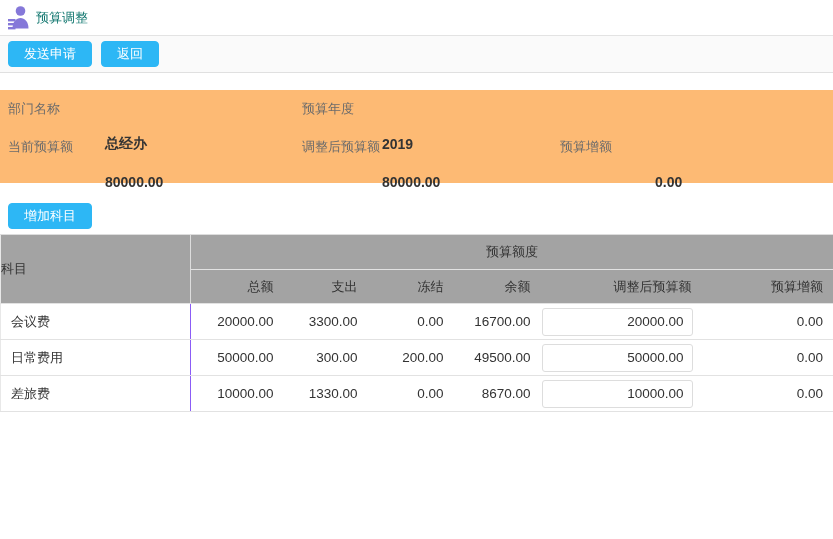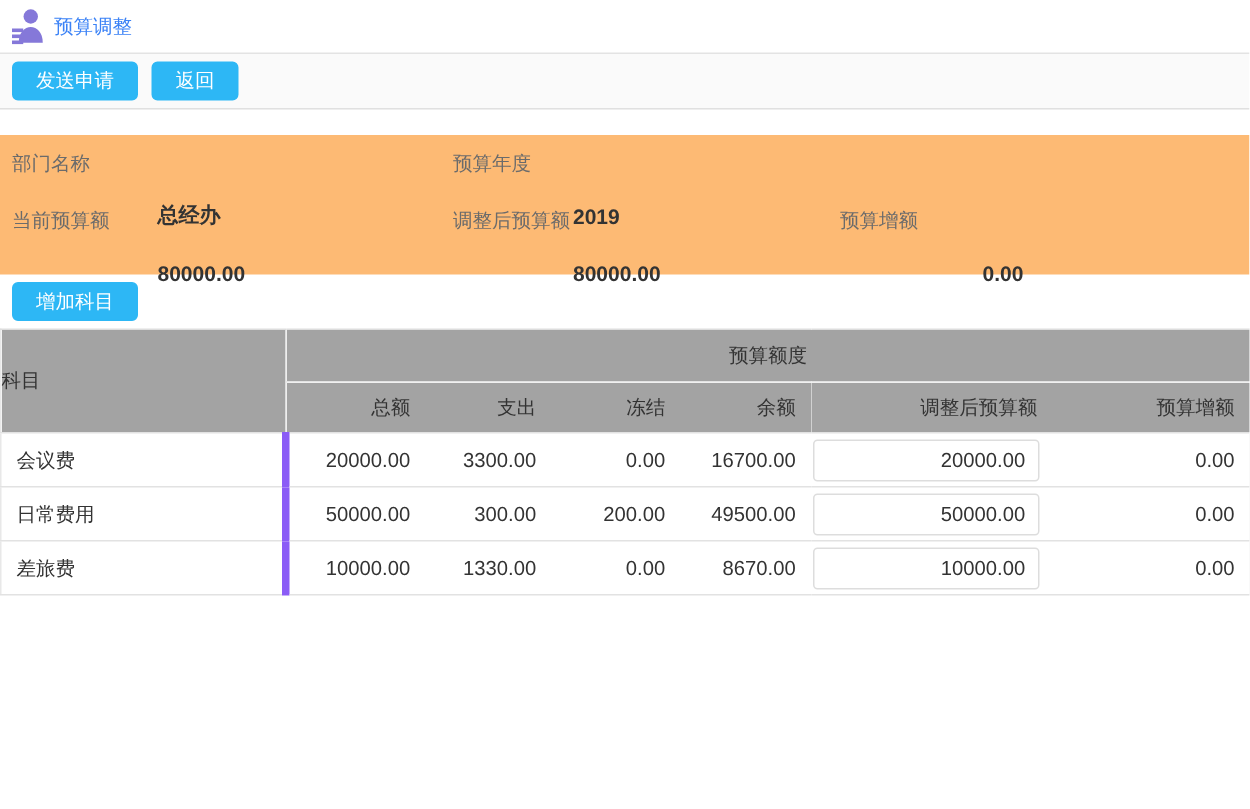--- a/index.html
+++ b/index.html
@@ -2,48 +2,48 @@
 <html><head>
 <meta charset="utf-8">
 <style>
   * { margin: 0; padding: 0; box-sizing: border-box; }
   html, body { width: 833px; height: 539px; background: #ffffff; overflow: hidden; }
   body { font-family: "Liberation Sans", "DejaVu Sans", sans-serif; font-size: 13px; color: #333; }
 
   
   .titlebar { height: 36px; display: flex; align-items: center; padding-left: 8px; border-bottom: 1px solid #e3e3e3; background: #fff; }
   .titlebar .app-icon { width: 21px; height: 25px; margin-right: 7px; display: inline-flex; }
-  .titlebar .title { font-size: 13px; color: #3b82f6; }
+  .titlebar .title { font-size: 13px; color: #0f766e; }
 
   
   .toolbar { height: 37px; display: flex; align-items: center; gap: 9px; padding-left: 8px; background: #fafafa; border-bottom: 1px solid #e0e0e0; }
   .btn { display: inline-flex; align-items: center; justify-content: center; height: 26px; padding: 0 15px; background: #2db7f5; color: #fff; border: 1px solid #2db7f5; border-radius: 4px; font-size: 13px; cursor: pointer; white-space: nowrap; font-family: inherit; }
 
   
   .summary { position: relative; height: 93px; background: #fdba74; }
   .summary .frow { position: relative; height: 38px; }
   .summary .frow:first-child { margin-top: 17px; }
   .flabel { position: absolute; top: 50%; transform: translateY(-50%); color: #6b6b6b; font-size: 13px; }
   .fvalue { position: absolute; top: 50%; transform: translateY(-50%); color: #333; font-weight: bold; font-size: 14px; margin-top: 35px; }
   .pos-l1 { left: 8px; }  .pos-v1 { left: 105px; }
   .pos-l2 { left: 285px; margin-left: 17px; }.pos-v2 { left: 382px; }
   .pos-l3 { left: 560px; }.pos-v3 { left: 655px; }
 
   
-  .add-row { margin: 5px 0 5px 8px; }
+  .add-row { margin: 20px 0 5px 8px; }
 
   
   table.budget { width: 833px; border-collapse: collapse; table-layout: fixed; border-top: 1px solid #ddd; border-left: 1px solid #e8e8e8; border-right: 1px solid #e8e8e8; }
   table.budget th, table.budget td { font-weight: normal; overflow: hidden; white-space: nowrap; }
   thead th { background: #a3a3a3; color: #333; font-weight: bold; font-size: 13px; }
   th.subject-head { width: 190px; text-align: left; padding-left: 0; border-right: 1px solid #ddd; border-bottom: 1px solid #e2e2e2; }
   th.group-head { height: 35px; text-align: center; border-bottom: 1px solid #e2e2e2; }
   tr.subhead th { height: 34px; text-align: right; padding-right: 10px; border-bottom: 1px solid #e2e2e2; }
   tbody td { height: 36px; background: #fff; font-size: 13.5px; color: #333; text-align: right; padding-right: 10px; border-bottom: 1px solid #e2e2e2; }
-  tbody td.subject { text-align: left; padding-left: 10px; padding-right: 0; border-right: 5px solid #8b5cf6; font-size: 13px; }
+  tbody td.subject { text-align: left; padding-left: 10px; padding-right: 0; border-right: 1px solid #8b5cf6; font-size: 13px; }
   tbody td.input-cell { padding-right: 9px; }
   .adj-input { width: 151px; height: 28px; border: 1px solid #ddd; border-radius: 3px; text-align: right; padding: 0 8px; font-size: 13.5px; color: #333; font-family: inherit; outline: none; background: #fff; }
 </style>
 </head>
 <body>
 
 <div class="titlebar">
   <span class="app-icon">
     <svg width="21" height="25" viewBox="0 0 21 25" xmlns="http://www.w3.org/2000/svg">
       <circle cx="12.5" cy="6" r="4.8" fill="#8578d9"></circle>

